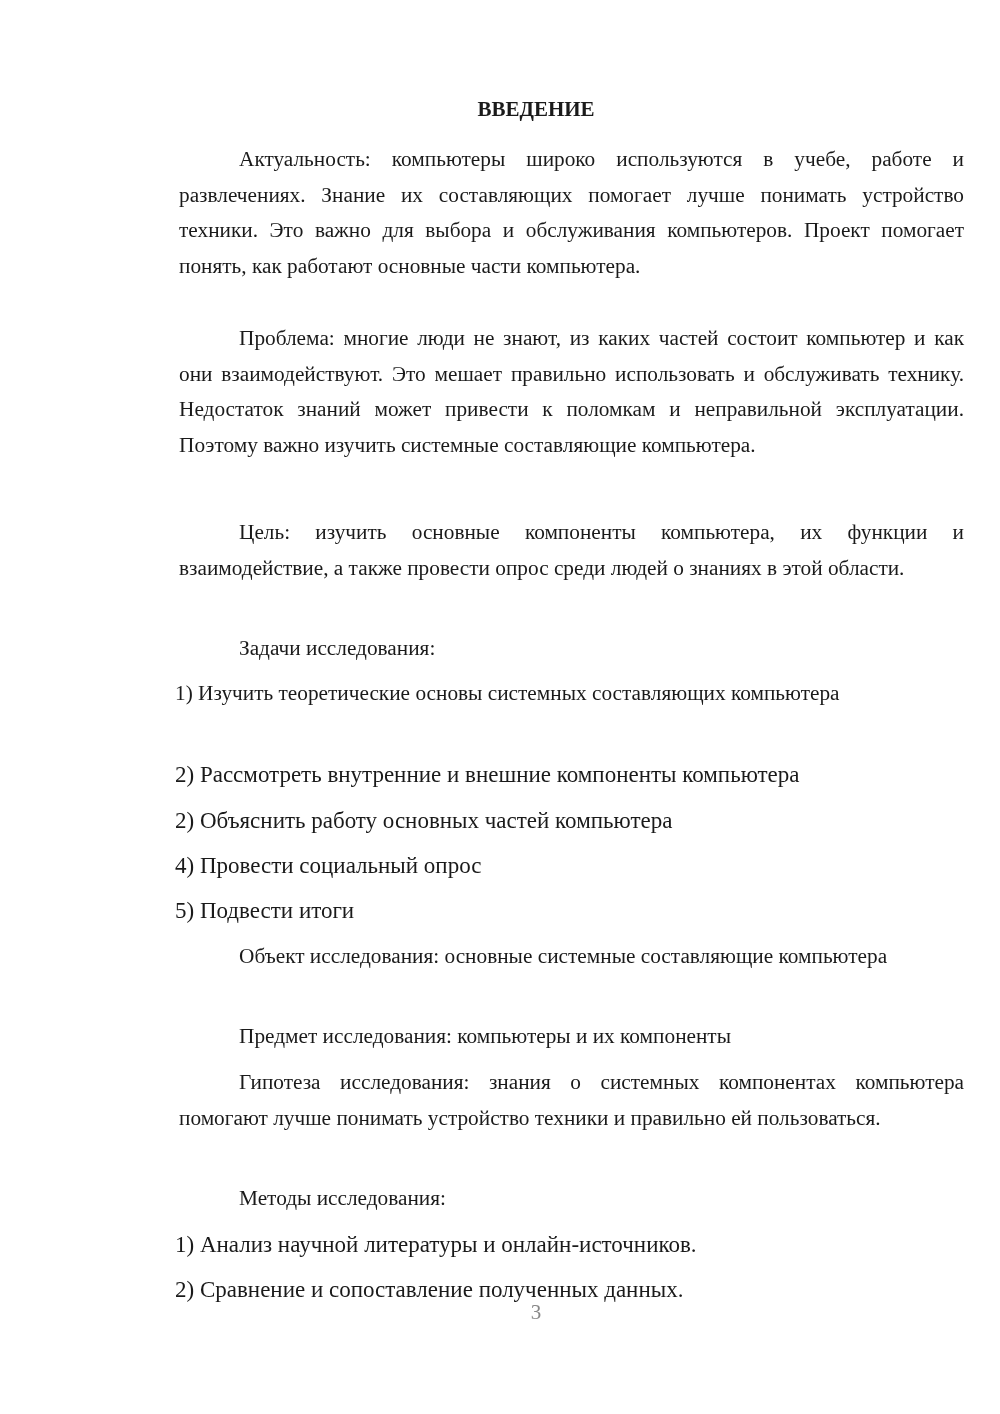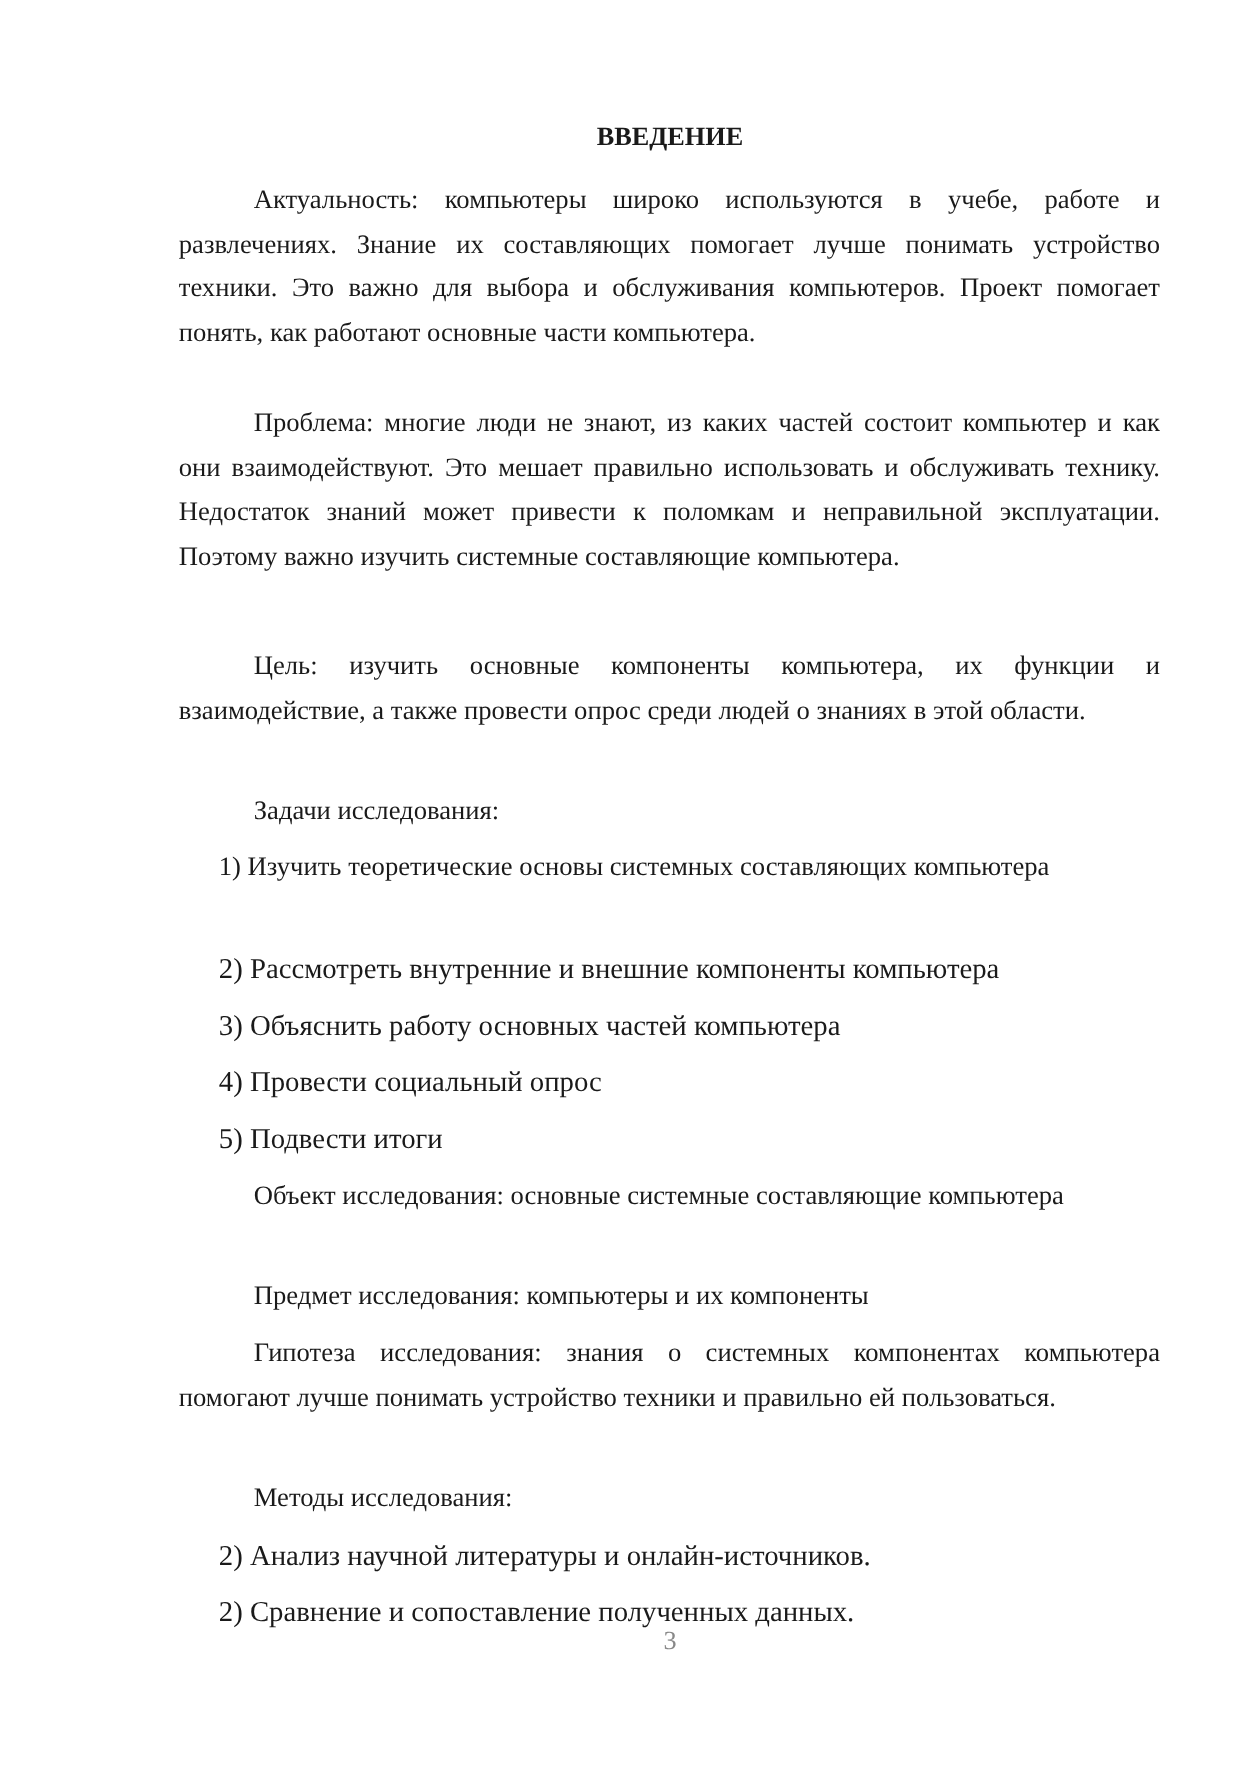--- a/index.html
+++ b/index.html
@@ -12,21 +12,21 @@
     .title {
       position: absolute; left: 0; width: 1000px; top: 97px;
       text-align: center; font-weight: bold; font-size: 21px;
       padding-left: 72px; box-sizing: border-box;
     }
     .text {
       position: absolute; left: 143px; width: 785px;
       font-size: 21.3px; line-height: 35.5px;
       text-align: justify;
     }
-    .indent { text-indent: 60px; }
+    .indent { text-indent: 60px; margin-left: 36px; }
     .list { text-indent: 32px; }
     .line { position: absolute; left: 143px; font-size: 23px; line-height: 35.5px; white-space: nowrap; }
     .pagenum {
       position: absolute; left: 0; width: 1000px; top: 1300px; text-align: center;
       font-size: 21px; color: #888888; padding-left: 72px; box-sizing: border-box;
     }
   </style>
 </head>
 <body>
 
@@ -36,28 +36,28 @@
   <div class="text indent" style="top:142px">Актуальность: компьютеры широко используются в учебе, работе и развлечениях. Знание их составляющих помогает лучше понимать устройство техники. Это важно для выбора и обслуживания компьютеров. Проект помогает понять, как работают основные части компьютера.</div>
 
   <div class="text indent" style="top:321px">Проблема: многие люди не знают, из каких частей состоит компьютер и как они взаимодействуют. Это мешает правильно использовать и обслуживать технику. Недостаток знаний может привести к поломкам и неправильной эксплуатации. Поэтому важно изучить системные составляющие компьютера.</div>
 
   <div class="text indent" style="top:515px">Цель: изучить основные компоненты компьютера, их функции и взаимодействие, а также провести опрос среди людей о знаниях в этой области.</div>
 
   <div class="text indent" style="top:631px">Задачи исследования:</div>
 
   <div class="text list" style="top:676px">1) Изучить теоретические основы системных составляющих компьютера</div>
   <div class="line" style="left:175px; top:757px">2) Рассмотреть внутренние и внешние компоненты компьютера</div>
-  <div class="line" style="left:175px; top:803px">3) Объяснить работу основных частей компьютера</div>
+  <div class="line" style="left:175px; top:803px">2) Объяснить работу основных частей компьютера</div>
   <div class="line" style="left:175px; top:848px">4) Провести социальный опрос</div>
   <div class="line" style="left:175px; top:893px">5) Подвести итоги</div>
 
   <div class="text indent" style="top:939px">Объект исследования: основные системные составляющие компьютера</div>
 
   <div class="text indent" style="top:1065px">Гипотеза исследования: знания о системных компонентах компьютера помогают лучше понимать устройство техники и правильно ей пользоваться.</div>
 
   <div class="text indent" style="top:1019px">Предмет исследования: компьютеры и их компоненты</div>
 
   <div class="text indent" style="top:1181px">Методы исследования:</div>
-  <div class="line" style="left:175px; top:1227px">2) Анализ научной литературы и онлайн-источников.</div>
+  <div class="line" style="left:175px; top:1227px">1) Анализ научной литературы и онлайн-источников.</div>
   <div class="line" style="left:175px; top:1272px">2) Сравнение и сопоставление полученных данных.</div>
 
   <div class="pagenum">3</div>
 </div>
 
 </body></html>

